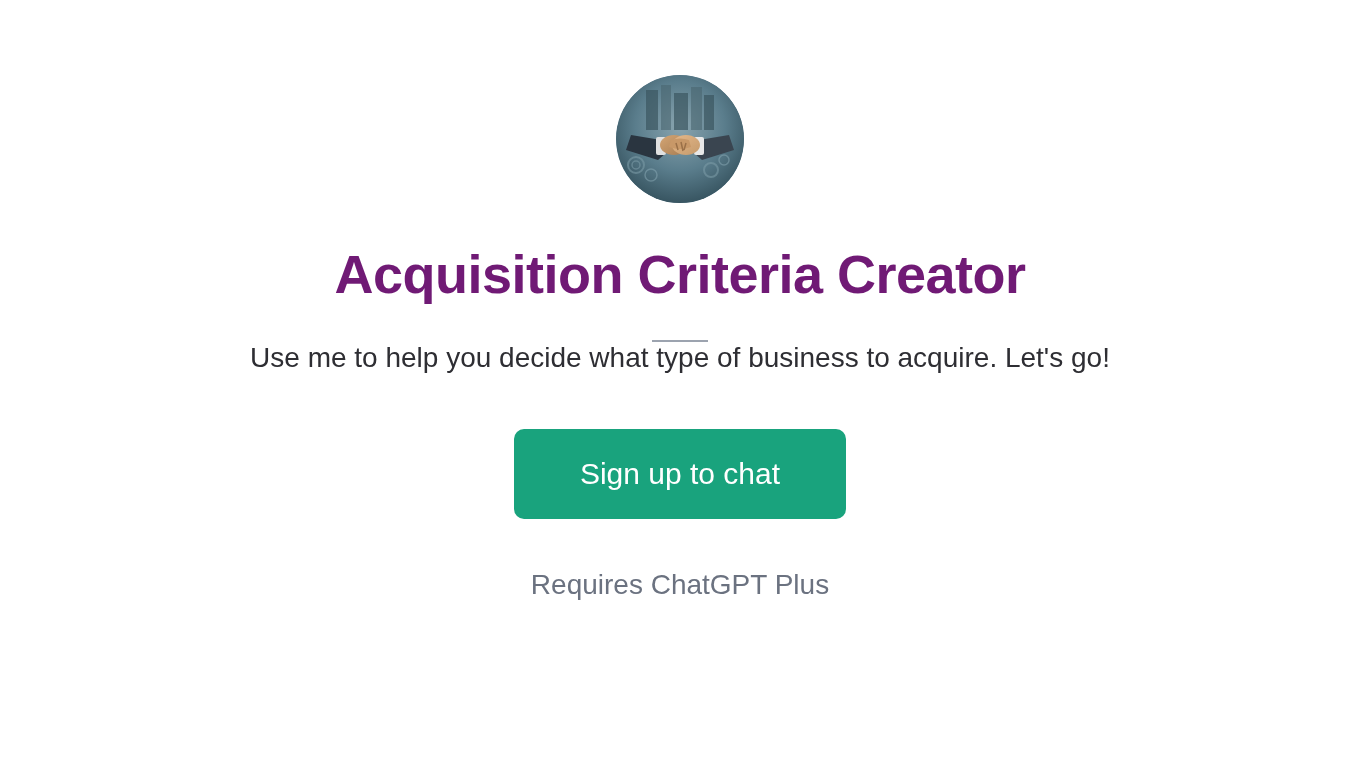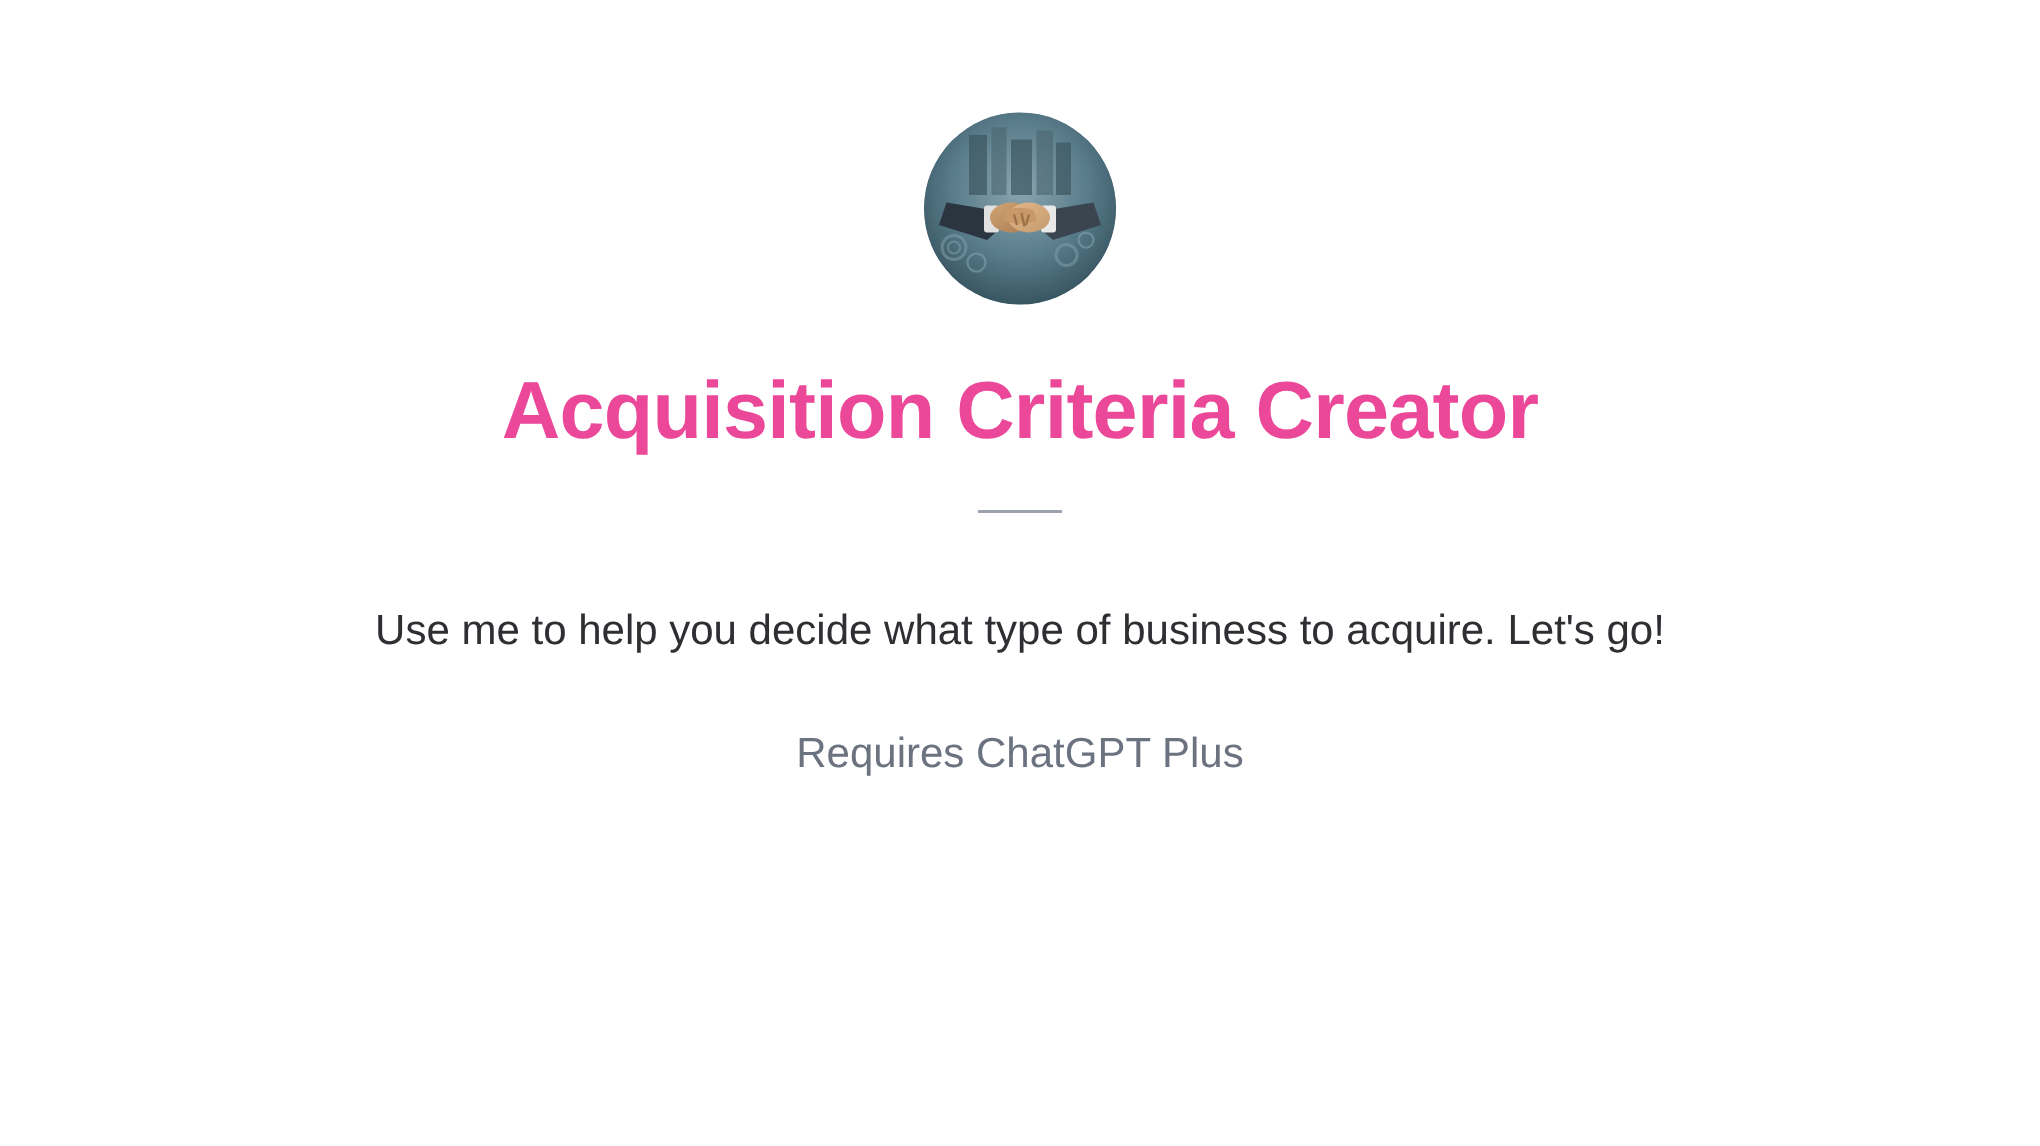--- a/index.html
+++ b/index.html
@@ -35,34 +35,33 @@
       justify-content: center;
     }
     .avatar-inner {
       width: 100%;
       height: 100%;
       position: relative;
     }
     .title {
       font-size: 54px;
       font-weight: 600;
-      color: #ec4899;
+      color: #701a75;
       margin-top: 40px;
       letter-spacing: -0.5px;
     }
     .divider {
       width: 56px;
       height: 2px;
       background: #9ca3af;
       margin-top: 35px;
     }
     .description {
       font-size: 28px;
       color: #2e2e33;
-      margin-top: 62px;
       font-weight: 400;
     }
     .signup-button {
       margin-top: 55px;
       padding: 28px 66px;
       background: #19a37d;
       color: #ffffff;
       font-size: 30px;
       font-weight: 400;
       border: none;
@@ -132,15 +131,16 @@
       </svg>
     </div>
   </div>
 
   <h1 class="title">Acquisition Criteria Creator</h1>
 
   <div class="divider"></div>
 
   <p class="description">Use me to help you decide what type of business to acquire. Let's go!</p>
 
+  <button class="signup-button">Sign up to chat</button>
 
   <p class="requires-text">Requires ChatGPT Plus</p>
 </div>
 
 </body></html>

